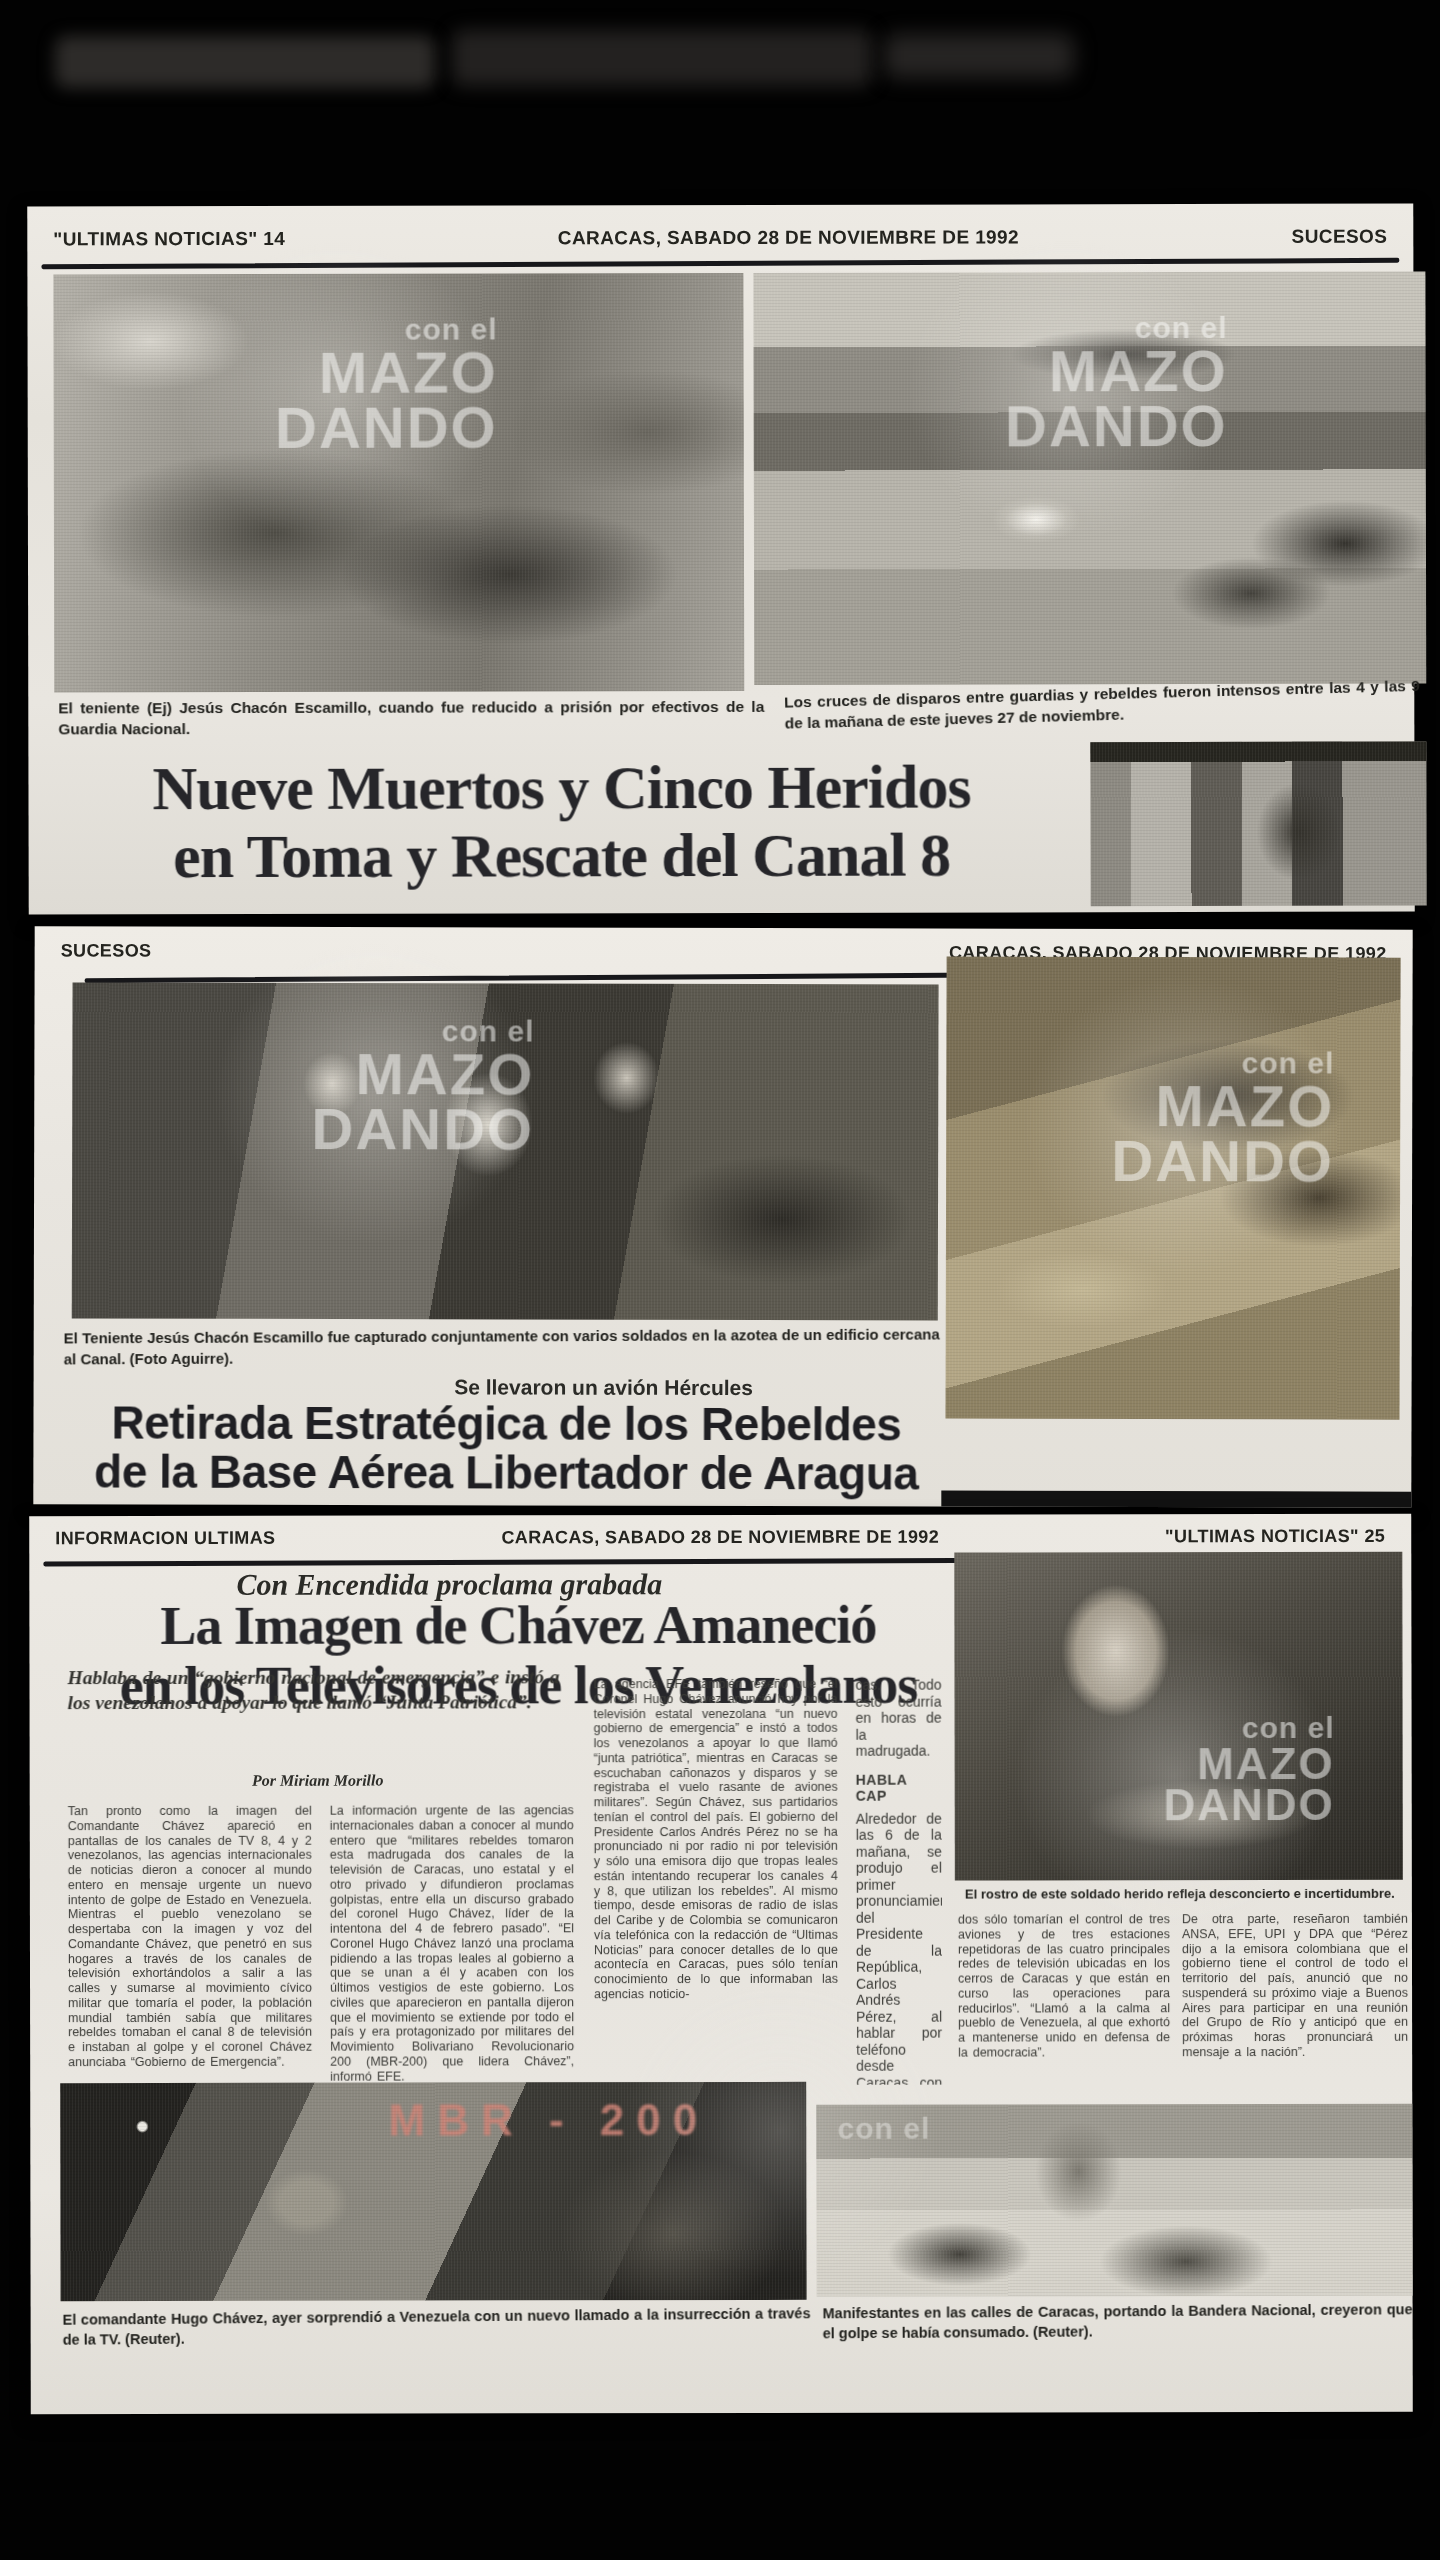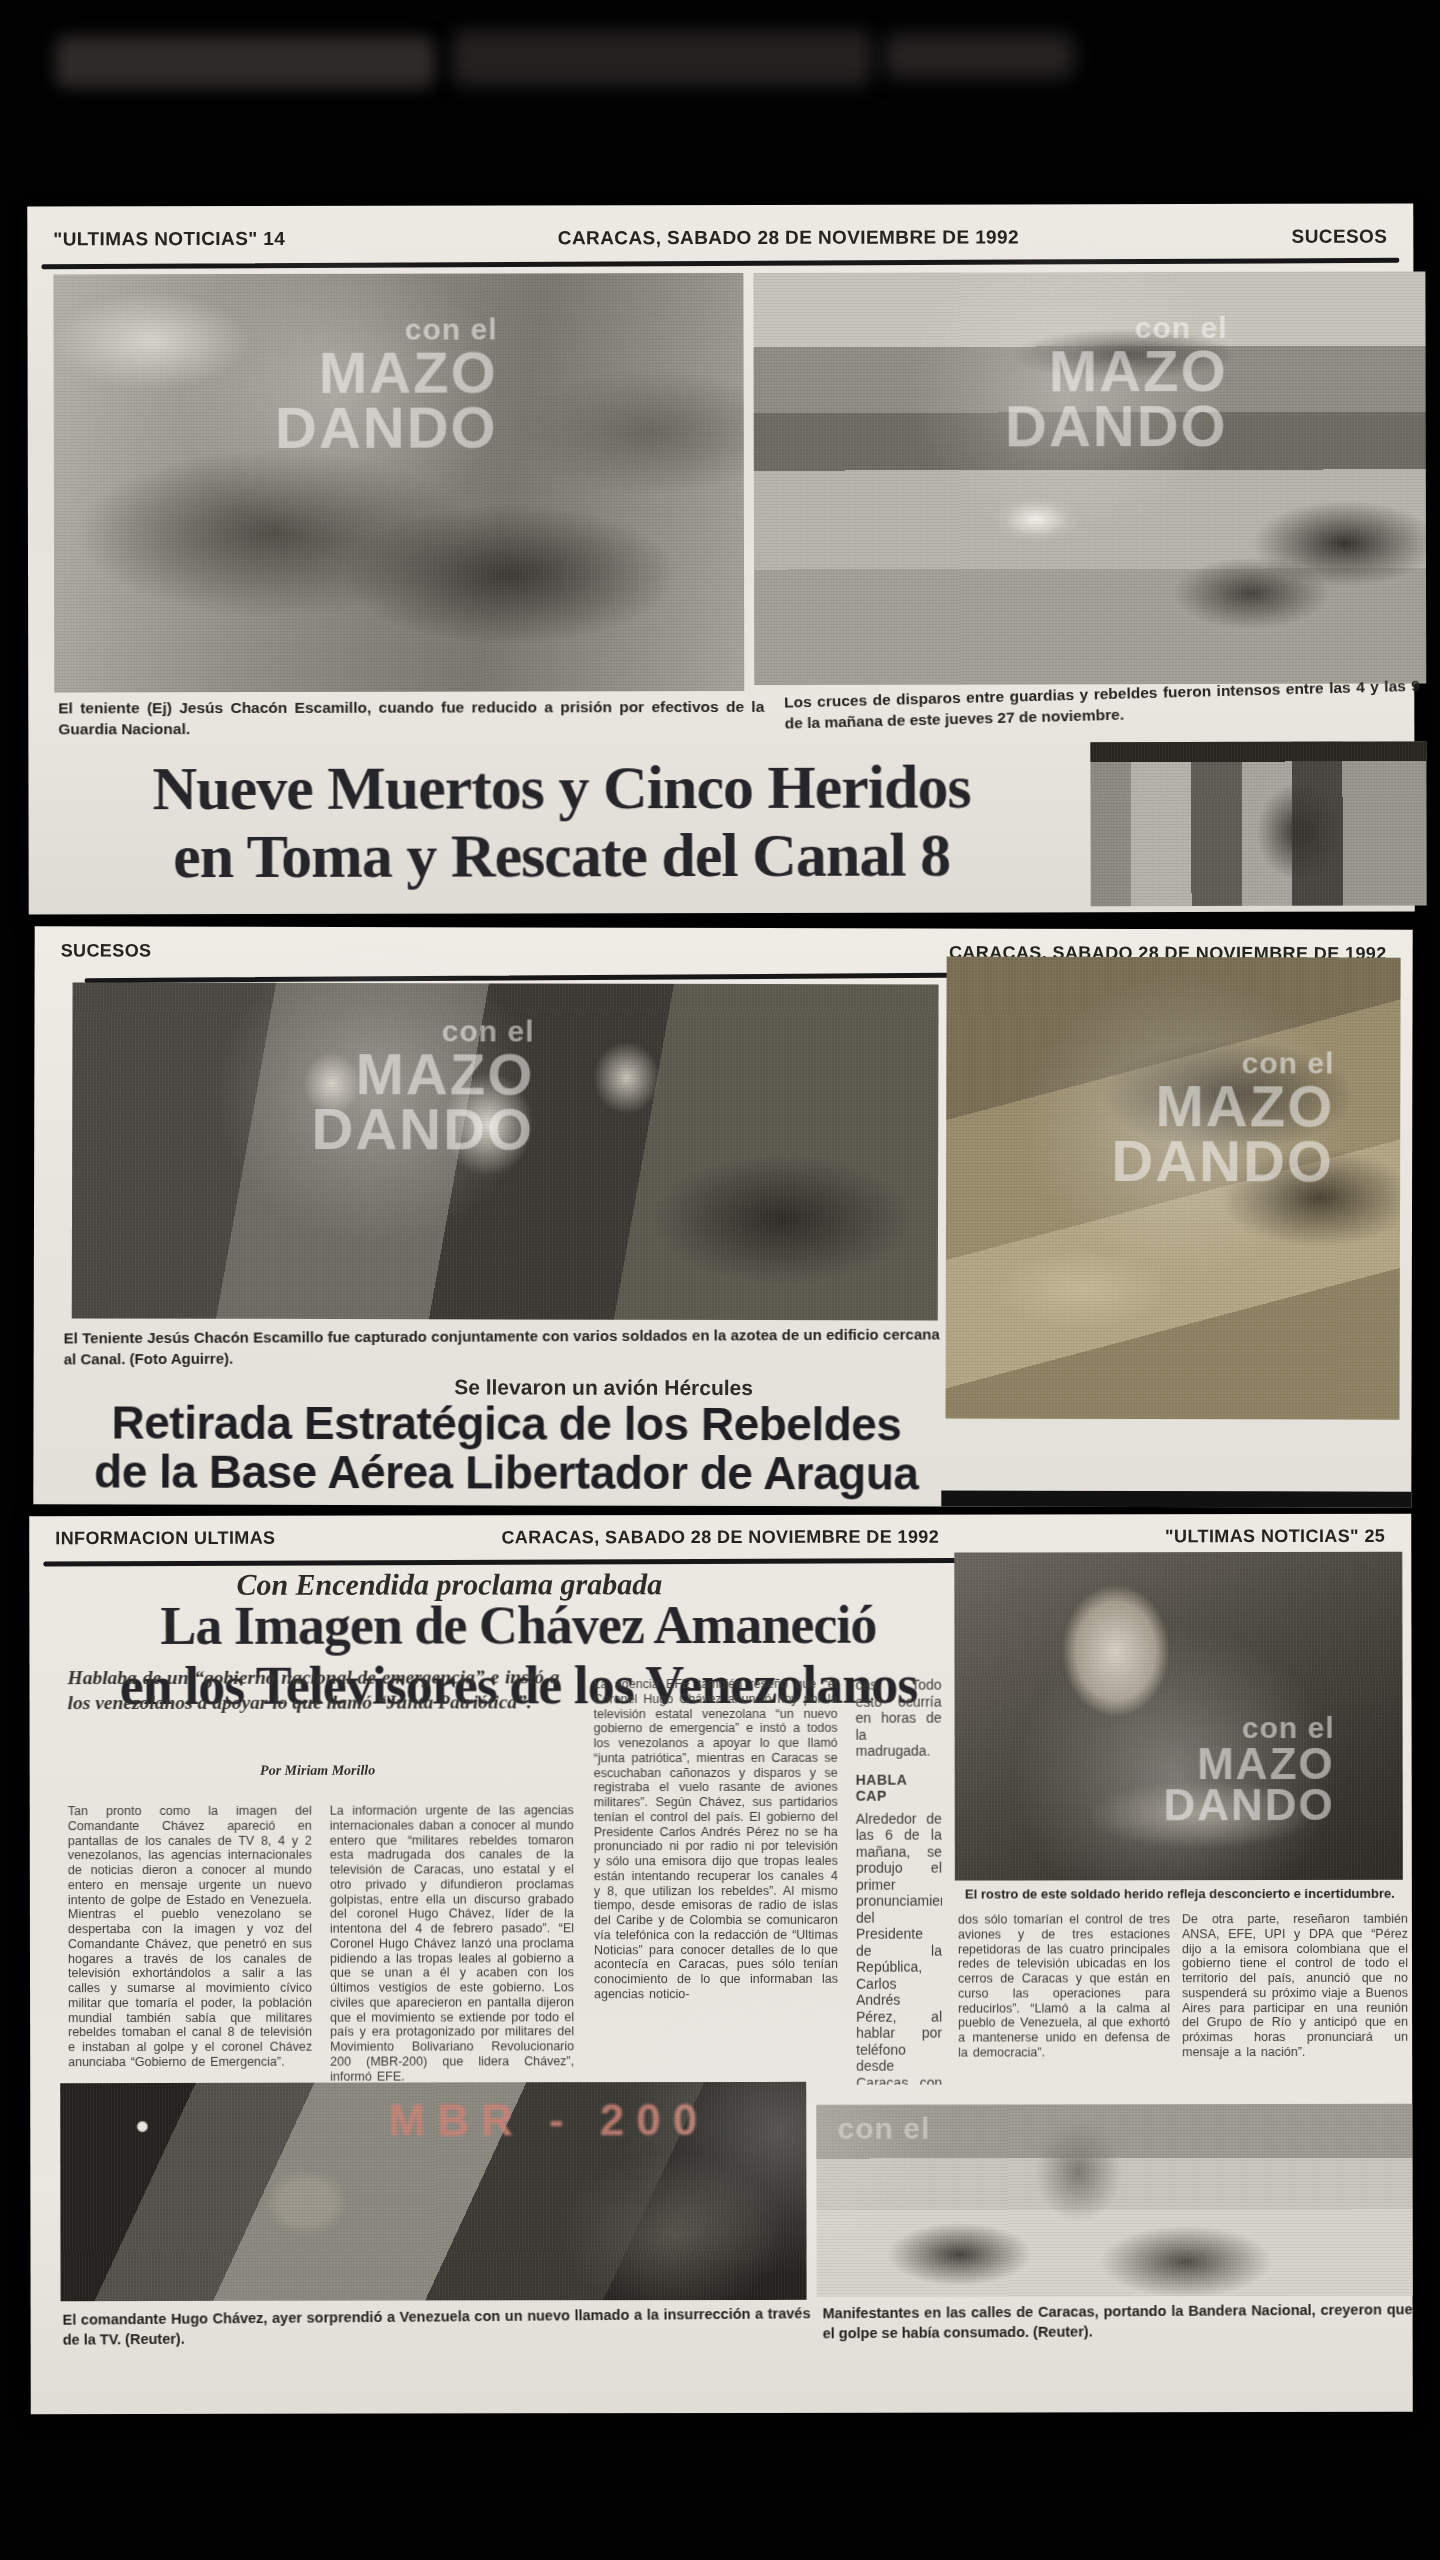--- a/index.html
+++ b/index.html
@@ -175,21 +175,21 @@
            linear-gradient(150deg,#6b675e 0%,#4b4840 45%,#36342e 78%,#2c2a25 100%);">
     </div>
     <div class="wm" style="left:985px;top:200px;width:320px;">
       <span class="l1">con el</span>
       <span class="l2" style="font-size:44px;">MAZO</span>
       <span class="l3" style="font-size:44px;">DANDO</span>
     </div>
     <div class="caption" style="left:930px;top:372px;width:440px;font-size:13px;line-height:1.3;text-align:center;">El rostro de este soldado herido refleja desconcierto e incertidumbre.</div>
 
     <div class="deck" style="left:38px;top:150px;width:492px;font-size:19.5px;line-height:1.26;">Hablaba de un “gobierno nacional de emergencia” e instó a los venezolanos a apoyar lo que llamó “Junta Patriótica”.</div>
-    <div class="byline" style="left:38px;top:247px;width:500px;font-size:14px;">Por Miriam Morillo</div>
+    <div class="byline" style="left:38px;top:256px;width:500px;font-size:16px;">Por Miriam Morillo</div>
 
     <div class="bodycol" style="left:38px;top:288px;width:244px;height:282px;">Tan pronto como la imagen del Comandante Chávez apareció en pantallas de los canales de TV 8, 4 y 2 venezolanos, las agencias internacionales de noticias dieron a conocer al mundo entero en mensaje urgente un nuevo intento de golpe de Estado en Venezuela. Mientras el pueblo venezolano se despertaba con la imagen y voz del Comandante Chávez, que penetró en sus hogares a través de los canales de televisión exhortándolos a salir a las calles y sumarse al movimiento cívico militar que tomaría el poder, la población mundial también sabía que militares rebeldes tomaban el canal 8 de televisión e instaban al golpe y el coronel Chávez anunciaba “Gobierno de Emergencia”.</div>
     <div class="bodycol" style="left:300px;top:288px;width:244px;height:282px;">La información urgente de las agencias internacionales daban a conocer al mundo entero que “militares rebeldes tomaron esta madrugada dos canales de la televisión de Caracas, uno estatal y el otro privado y difundieron proclamas golpistas, entre ella un discurso grabado del coronel Hugo Chávez, líder de la intentona del 4 de febrero pasado”. “El Coronel Hugo Chávez lanzó una proclama pidiendo a las tropas leales al gobierno a que se unan a él y acaben con los últimos vestigios de este gobierno. Los civiles que aparecieron en pantalla dijeron que el movimiento se extiende por todo el país y era protagonizado por militares del Movimiento Bolivariano Revolucionario 200 (MBR-200) que lidera Chávez”, informó EFE.</div>
     <div class="bodycol" style="left:564px;top:162px;width:244px;height:408px;">La agencia EFE también reseñó que “el Coronel Hugo Chávez anunció hoy por la televisión estatal venezolana “un nuevo gobierno de emergencia” e instó a todos los venezolanos a apoyar lo que llamó “junta patriótica”, mientras en Caracas se escuchaban cañonazos y disparos y se registraba el vuelo rasante de aviones militares”. Según Chávez, sus partidarios tenían el control del país. El gobierno del Presidente Carlos Andrés Pérez no se ha pronunciado ni por radio ni por televisión y sólo una emisora dijo que tropas leales están intentando recuperar los canales 4 y 8, que utilizan los rebeldes”. Al mismo tiempo, desde emisoras de radio de islas del Caribe y de Colombia se comunicaron vía telefónica con la redacción de “Ultimas Noticias” para conocer detalles de lo que acontecía en Caracas, pues sólo tenían conocimiento de lo que informaban las agencias noticio-</div>
     <div class="bodycol" style="left:826px;top:162px;width:86px;height:408px;font-size:14px;">
       <span>cas. Todo esto ocurría en horas de la madrugada.</span>
       <div class="colhead">HABLA CAP</div>
       <span>Alrededor de las 6 de la mañana, se produjo el primer pronunciamiento del Presidente de la República, Carlos Andrés Pérez, al hablar por teléfono desde Caracas con la cadena radial colombiana Caracol, y luego declaró a la cadena CNN, según lo reseñó la agencia NASA. “Pérez habló de un intento subversivo que, según aseguró, ya fue abortado por las fuerzas que responden a su gobierno. La reseña de la agencia ANSA, basada en las declaraciones del Presidente Pérez a radio Caracol de Colombia, señala que el Jefe del Estado “aseguró que fue un pequeño grupo de miembros de la Fuerza Aérea el que instó a derrocado esta mañana y tomar el poder” y enfatizó que las fuerzas leales tienen totalmente controlada la situación”. “Dijo que los subleva-</span>
     </div>
     <div class="bodycol" style="left:928px;top:398px;width:212px;height:172px;">dos sólo tomarían el control de tres aviones y de tres estaciones repetidoras de las cuatro principales redes de televisión ubicadas en los cerros de Caracas y que están en curso las operaciones para reducirlos”. “Llamó a la calma al pueblo de Venezuela, al que exhortó a mantenerse unido en defensa de la democracia”.</div>

